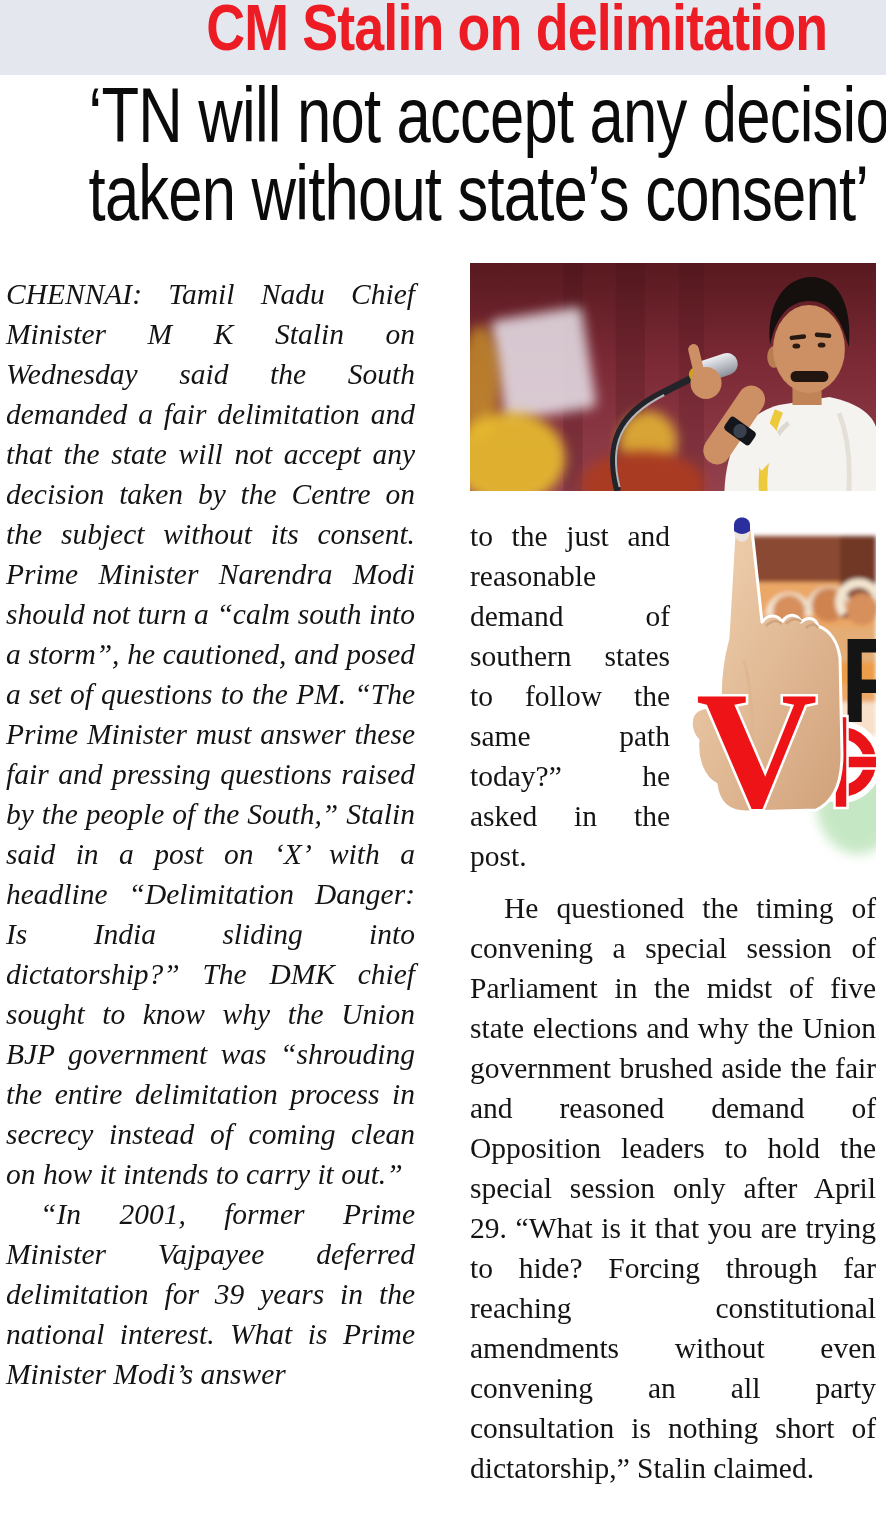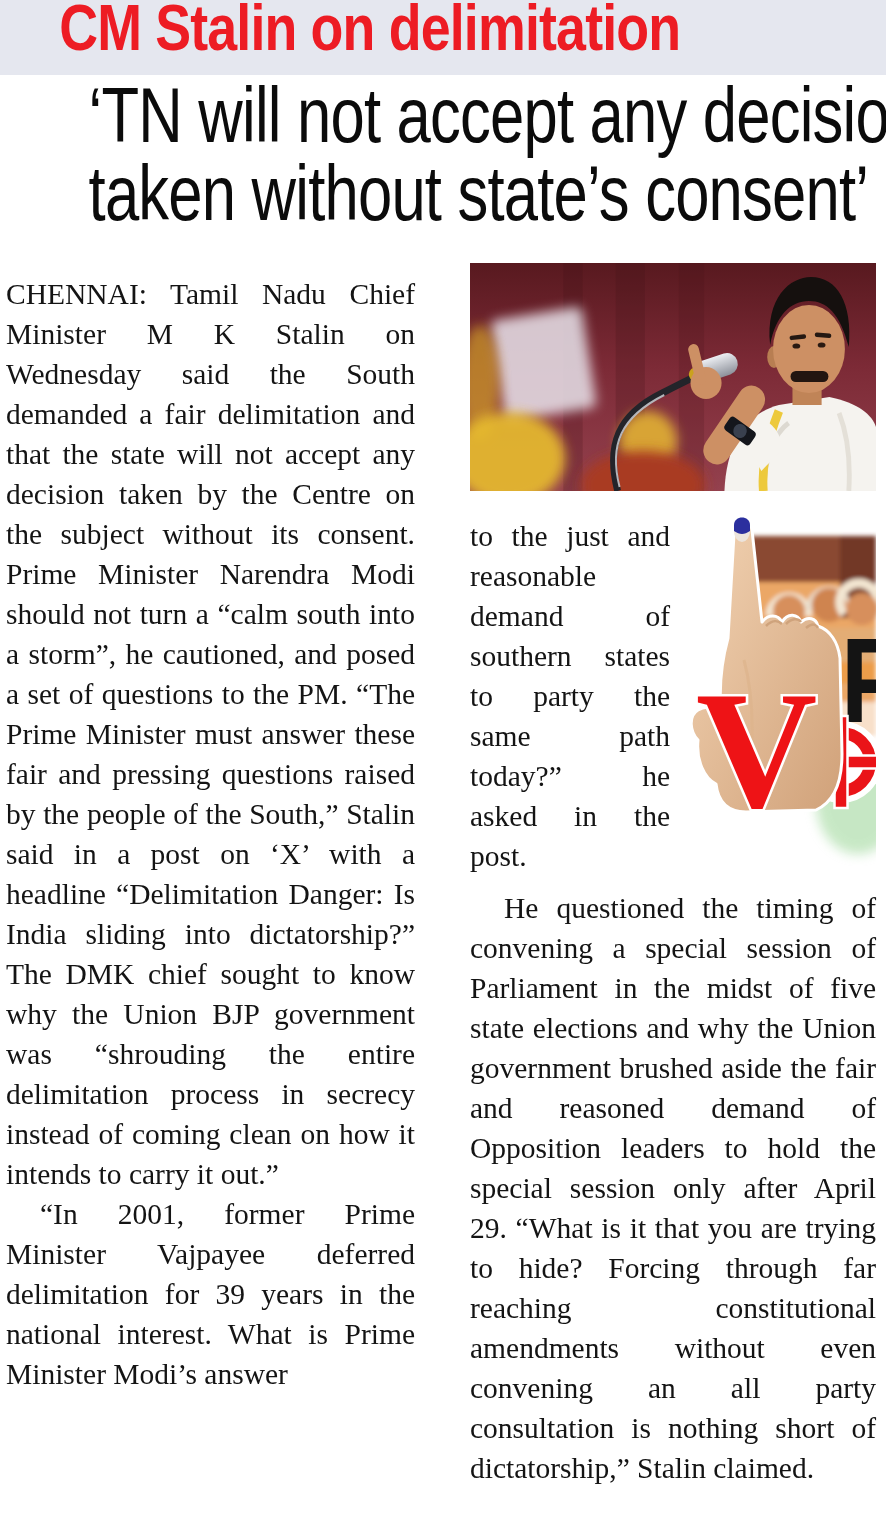--- a/index.html
+++ b/index.html
@@ -4,38 +4,38 @@
 <style>
   html,body{margin:0;padding:0;background:#ffffff;}
   .page{
     position:relative; width:886px; height:1526px;
     background:#ffffff; overflow:hidden;
     font-family:"Liberation Serif", serif;
   }
   
   .kicker-banner{
     position:absolute; top:0; left:0; width:886px; height:75px;
-    background:#e5e7ef; display:flex; justify-content:flex-start; overflow:hidden;
+    background:#e5e7ef; display:flex; justify-content:flex-end; overflow:hidden;
   }
   .kicker{
     font-family:"Liberation Sans", sans-serif; font-weight:bold;
     font-size:64px; line-height:72px; margin-top:-8px;
     color:#ed1c24; white-space:nowrap; letter-spacing:-1px;
     transform:scaleX(0.84); transform-origin:center top;
   }
   
   .headline{ position:absolute; top:76px; left:0; width:886px; margin:0; text-align:center; }
   .hl{
     display:block; font-family:"Liberation Sans", sans-serif; font-weight:normal;
     font-size:77px; line-height:78px; color:#0b0b0b; letter-spacing:-1px;
     white-space:nowrap; transform:scaleX(0.80); transform-origin:center;
   }
   
   .col{ position:absolute; font-size:29.5px; line-height:40px; color:#141414; text-align:justify; }
-  .col-left{ left:6px; top:274px; width:409px; }
+  .col-left{ left:6px; top:274px; width:409px;font-style:italic; }
   .col-right{ left:470px; top:263px; width:406px; }
   .para{ margin:0; }
   .indent{ text-indent:34px; }
   .clear-float{ clear:right; }
   .photo-wrap{ width:406px; height:228px; margin-bottom:25px; }
   .photo-wrap svg{ display:block; width:406px; height:228px; }
   .vote-float{ float:right; width:188px; height:372px; margin:-6px 0 6px 18px; }
   .vote-float svg{ display:block; width:188px; height:372px; }
 </style>
 </head>
@@ -180,18 +180,18 @@
             <path d="M118,118 C124,113 128,114 130,118" stroke="#cfa37c" stroke-width="2.5" fill="none"></path>
             <path d="M56,150 C64,180 66,220 62,260" stroke="#ddb48c" stroke-width="3" fill="none" opacity="0.7"></path>
             <ellipse cx="54" cy="21" rx="8" ry="11" fill="#ece4dc"></ellipse>
             <path d="M46,15 C46,5 62,5 62,15 L62,21 C56,25 52,25 46,21 Z" fill="#2b2f9e"></path>
           </g>
           <g transform="translate(8,296)">
             <text x="0" y="0" font-family="'Liberation Serif',serif" font-weight="bold" font-size="168" fill="#ee1316" stroke="#ffffff" stroke-width="5" paint-order="stroke">V</text>
           </g>
         </svg>
       </div>
-      <p class="para">to the just and reasonable demand of southern states to party the same path today?” he asked in the post.</p>
+      <p class="para">to the just and reasonable demand of southern states to follow the same path today?” he asked in the post.</p>
       <p class="para indent clear-float">He questioned the timing of convening a special session of Parliament in the midst of five state elections and why the Union government brushed aside the fair and reasoned demand of Opposition leaders to hold the special session only after April 29. “What is it that you are trying to hide? Forcing through far reaching constitutional amendments without even convening an all party consultation is nothing short of dictatorship,” Stalin claimed.</p>
     </div>
 
   </div>
 </div>
 
 </body></html>

